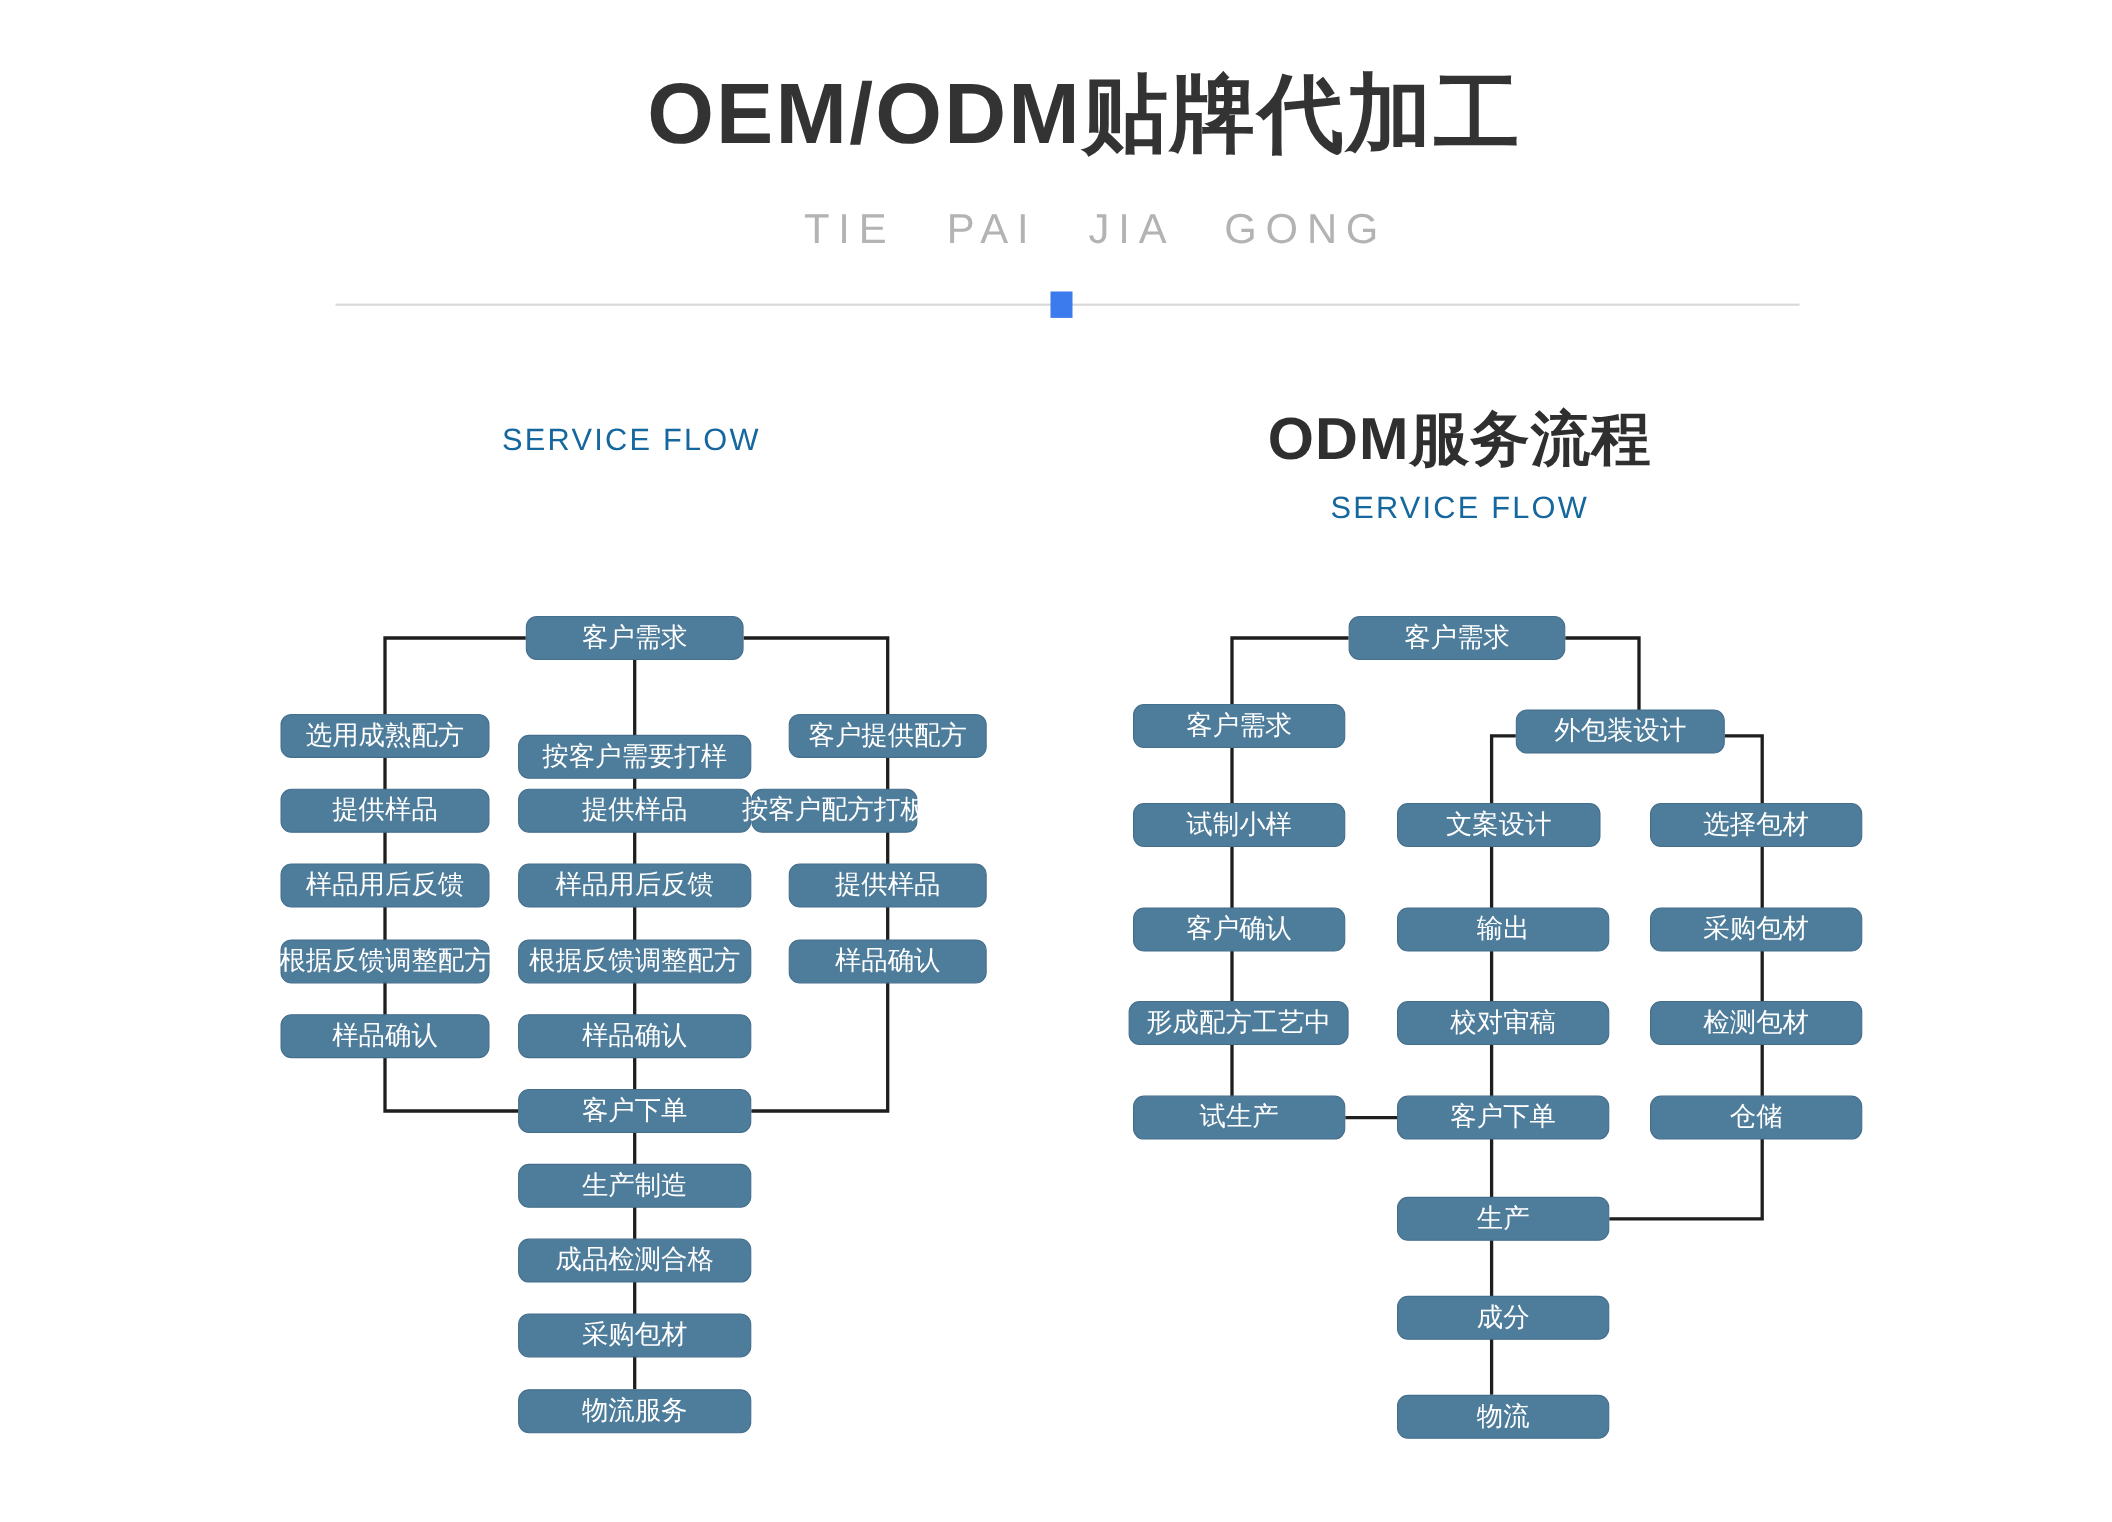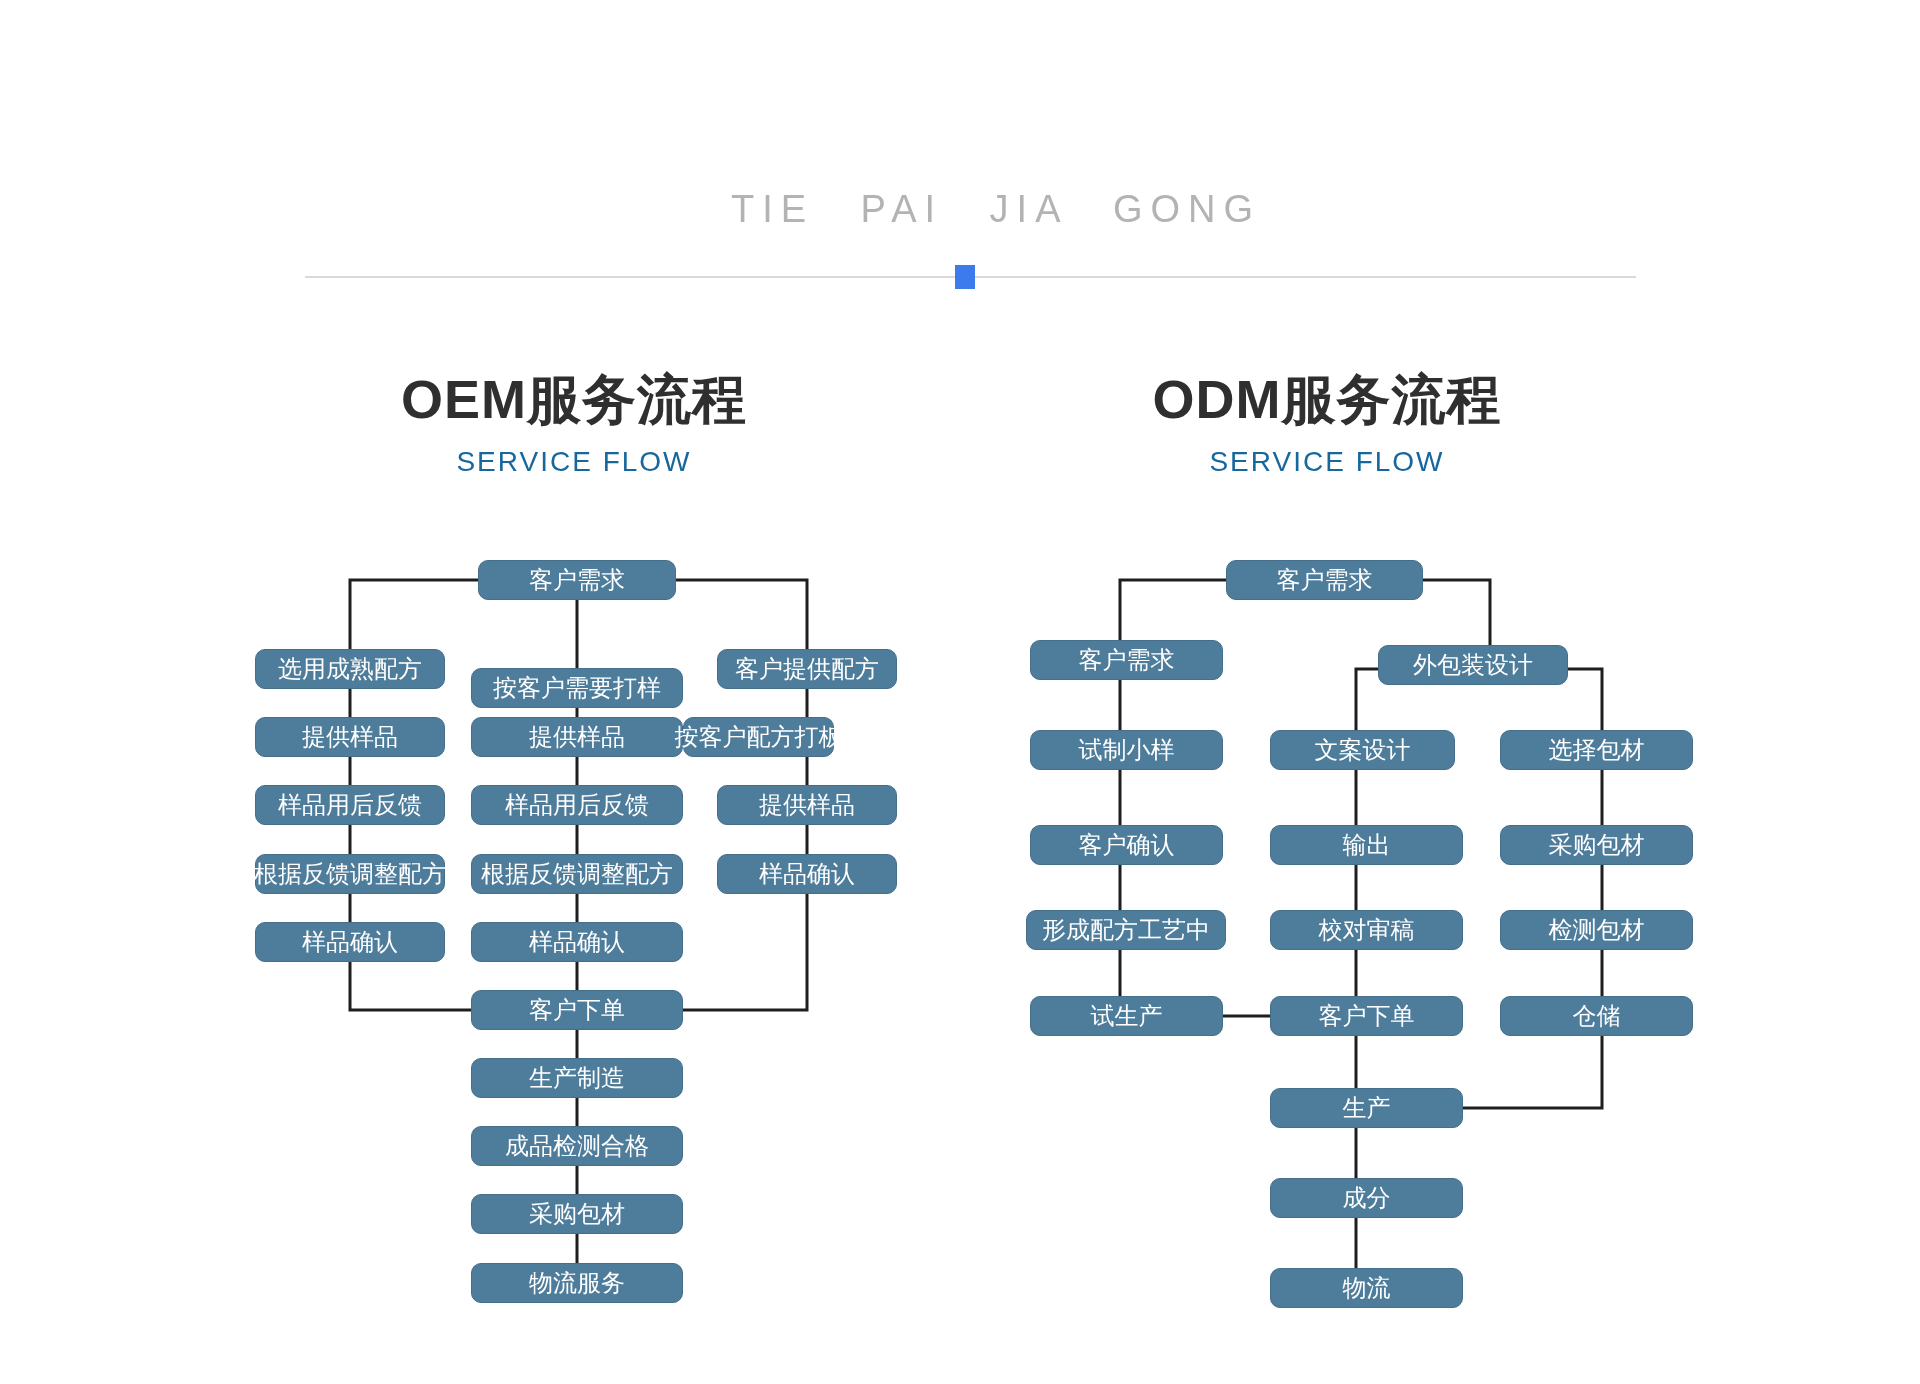--- a/index.html
+++ b/index.html
@@ -29,26 +29,26 @@
   .node{position:absolute;height:40px;z-index:2;border-radius:10px;
     background:var(--node,#4e7c9b);border:1px solid #446e8c;box-sizing:border-box;
     color:#fff;font-size:24px;display:flex;align-items:center;justify-content:center;
     white-space:nowrap;line-height:1;}
 </style>
 </head>
 <body>
 
 <div class="stage">
 
+  <div class="main-title">OEM/ODM贴牌代加工</div>
   <div class="sub-title">TIE PAI JIA GONG</div>
   <div class="divider"></div>
   <div class="divider-square"></div>
 
   <div class="section-head oem">
-    <div class="zh">OEM服务流程</div>
     <div class="en">SERVICE FLOW</div>
   </div>
   <div class="section-head odm">
     <div class="zh">ODM服务流程</div>
     <div class="en">SERVICE FLOW</div>
   </div>
 
   <svg class="wires" width="1920" height="1384" viewBox="0 0 1920 1384">
 
     <path d="M577 600 V1263"></path>

